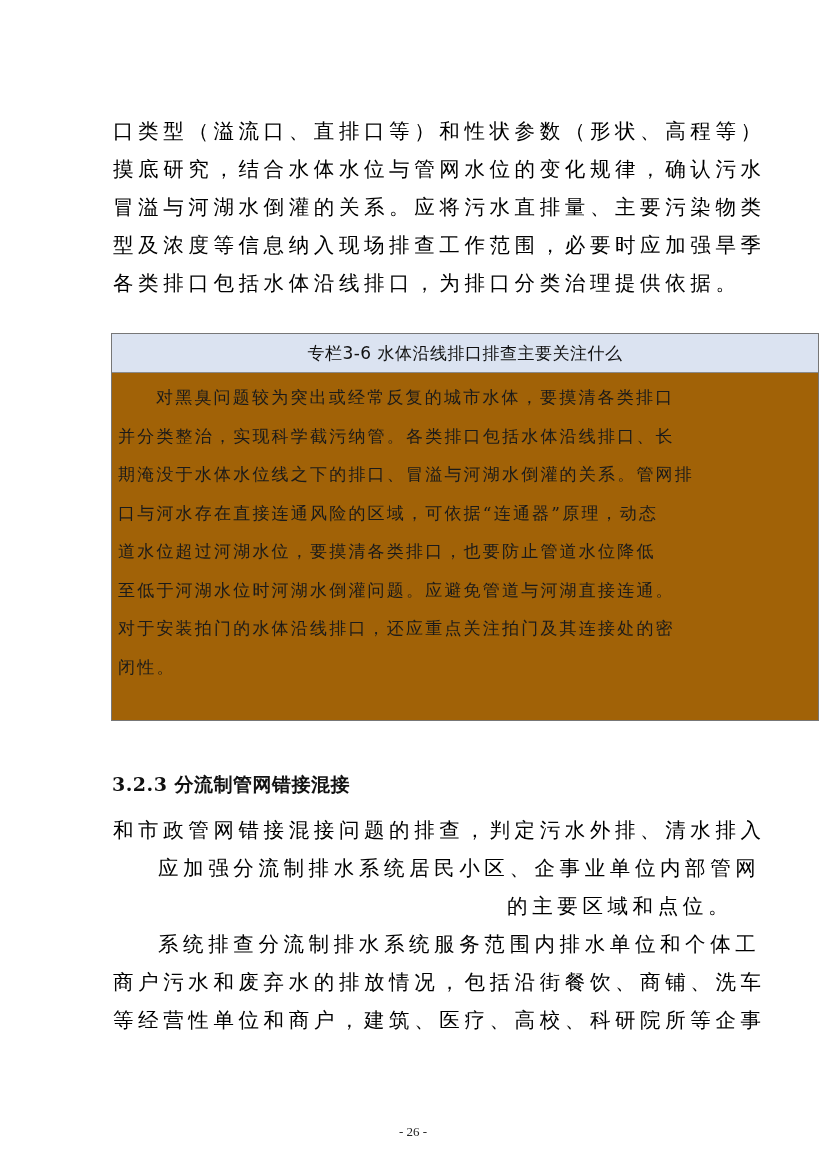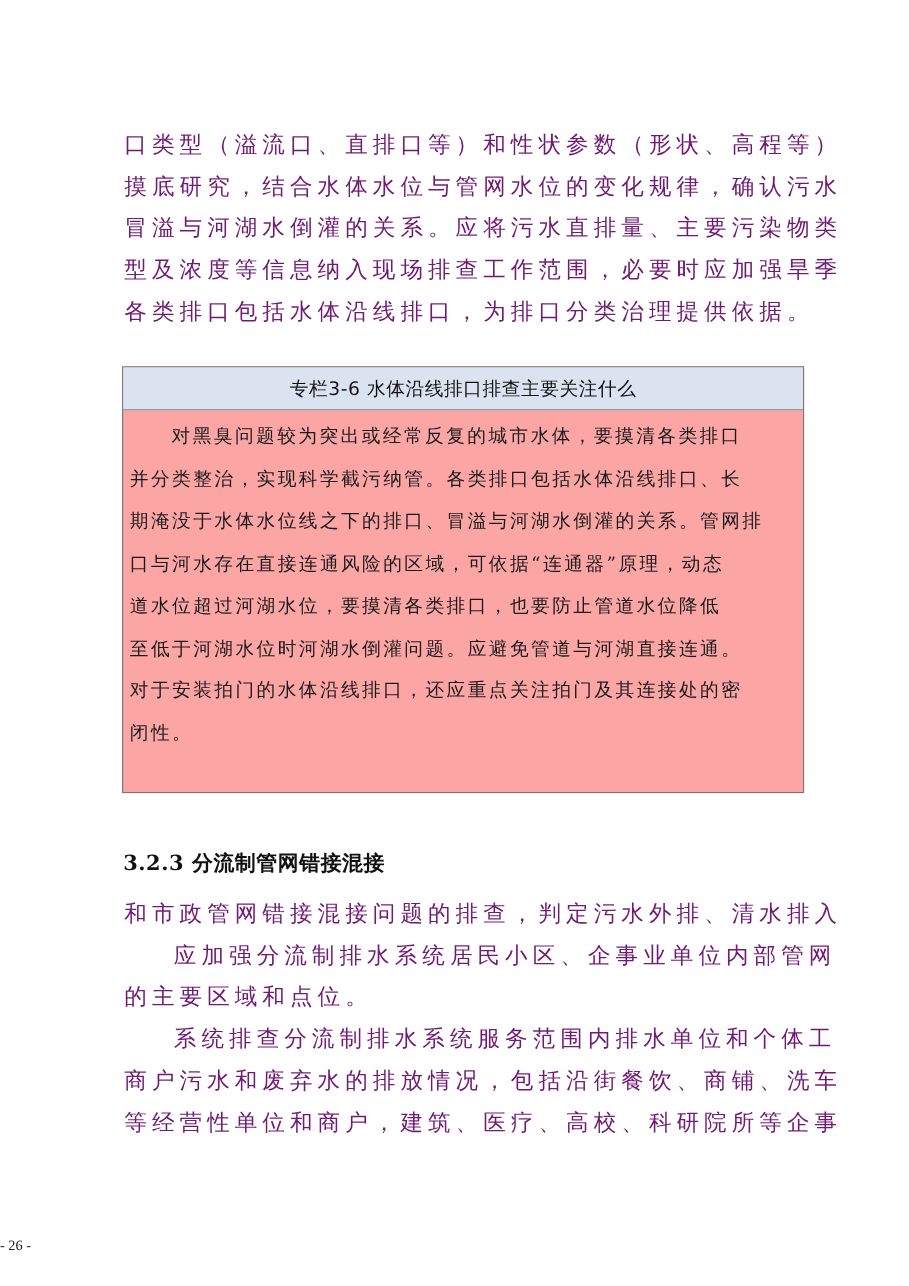--- a/index.html
+++ b/index.html
@@ -1,31 +1,32 @@
 <!DOCTYPE html>
 <html><head>
   <meta charset="utf-8">
   <style>
     html, body { margin: 0; padding: 0; background: #ffffff; }
     body { width: 826px; height: 1169px; position: relative; overflow: hidden; }
     .page { position: absolute; left: 0; top: 0; width: 826px; height: 1169px; background: #fff; }
     .para {
       position: absolute; left: 113px; width: 620px;
       font-family: "DejaVu Serif", "Liberation Serif", serif;
-      font-size: 20.5px; color: #701a75;
+      font-size: 20.5px; color: #000000;
       letter-spacing: 4.6px;
       line-height: 38px;
       margin: 0;
+      text-align: right;
     }
     .para .line { display: block; white-space: nowrap; }
     #p1 { top: 112px; }
 
     .box {
-      position: absolute; left: 111px; top: 333px; width: 620px; height: 388px;
-      border: 1px solid #777; box-sizing: border-box; background: #fca5a5;
+      position: absolute; left: 111px; top: 333px; width: 708px; height: 388px;
+      border: 1px solid #777; box-sizing: border-box; background: #a16207;
     }
     .box-header {
       height: 38px; background: #dbe3f1; border-bottom: 1px solid #8a8a8a;
       display: flex; align-items: center; justify-content: center;
       font-family: "DejaVu Sans", "Liberation Sans", sans-serif;
       font-size: 17px; color: #111; letter-spacing: 0.5px;
     }
     .box-body {
       padding: 5px 6px 0 6px;
       font-family: "DejaVu Serif", "Liberation Serif", serif;
@@ -39,21 +40,21 @@
       position: absolute; left: 112px; top: 772px;
       font-family: "DejaVu Serif", "Liberation Serif", serif;
       font-weight: bold; font-size: 19px; color: #111; margin: 0;
       letter-spacing: 0.5px;
     }
     #p2 { top: 811px; }
     #p3 { top: 925px; }
     .indent-para { padding-left: 45px; }
 
     .page-number {
-      position: absolute; left: 0; width: 826px; top: 1124px; 
+      position: absolute; left: 0; width: 826px; top: 1124px; text-align: center;
       font-family: "Liberation Serif", "DejaVu Serif", serif;
       font-size: 13px; color: #222;
     }
   </style>
 </head>
 <body>
 
 <div class="page">
 
   <p class="para" id="p1">

